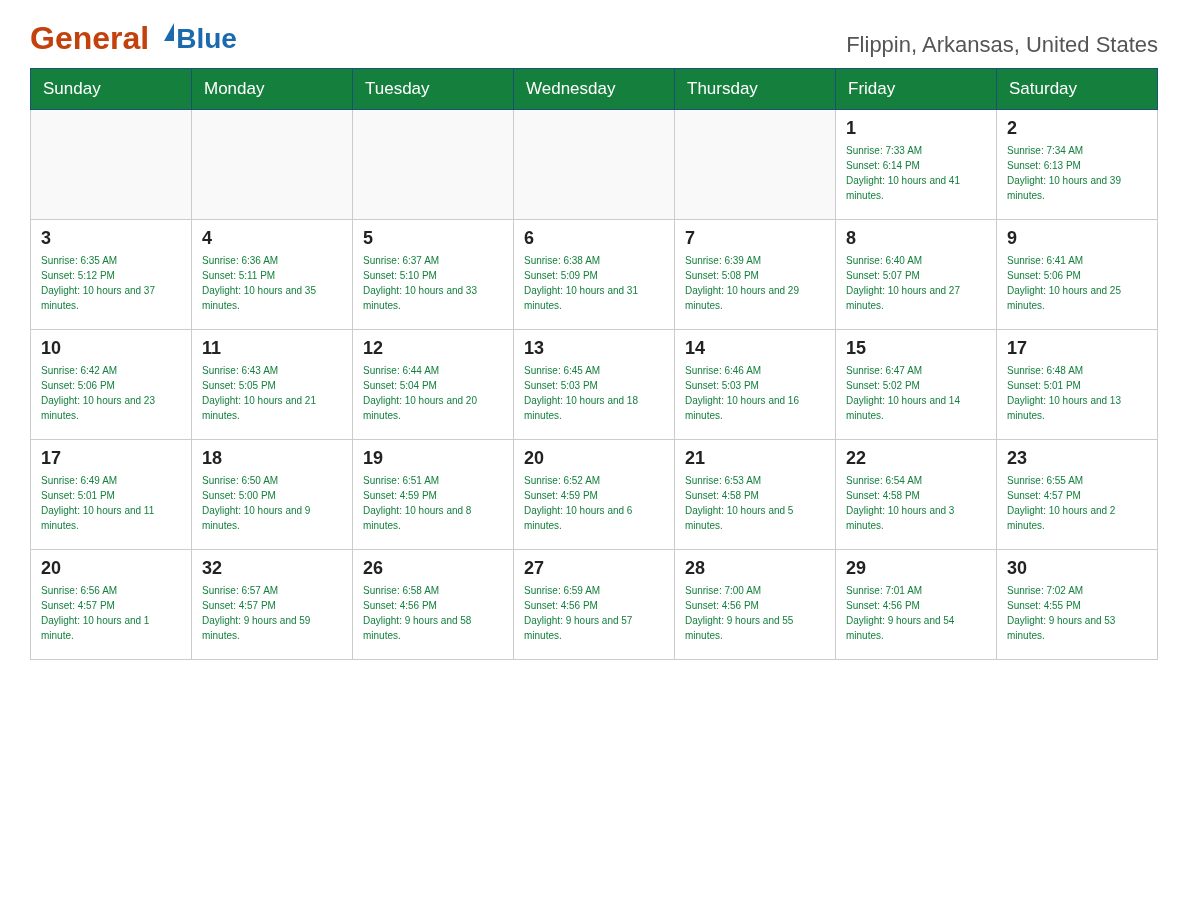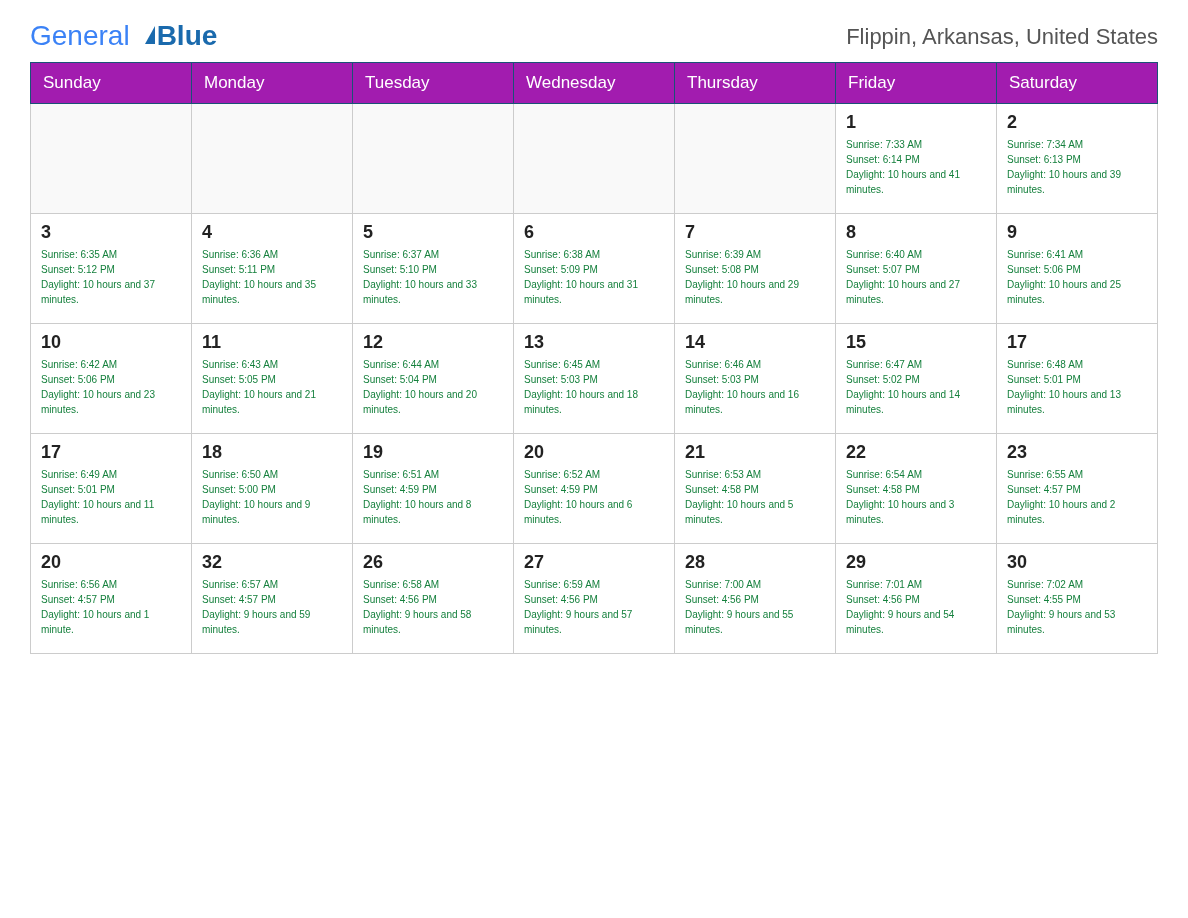--- a/index.html
+++ b/index.html
@@ -19,27 +19,27 @@
     .logo {
       display: flex;
       flex-direction: column;
       align-items: flex-start;
     }
     .logo-text {
       display: flex;
       align-items: center;
     }
     .logo-general {
-      font-size: 28px;
-      font-weight: normal;
-      color: #3b82f6;
+      font-size: 32px;
+      font-weight: bold;
+      color: #c2410c;
     }
     .logo-blue-container {
       display: flex;
-      align-items: center;
+      align-items: flex-start;
       padding-left: 11px;
     }
     .logo-blue {
       font-size: 28px;
       font-weight: bold;
       color: #1a6aad;
       margin-left: 2px;
     }
     .logo-triangle {
       width: 0;
@@ -54,29 +54,29 @@
     }
     .month-title {
       font-size: 52px;
       font-weight: bold;
       color: #222;
       line-height: 1.1;
     }
     .location-title {
       font-size: 22px;
       color: #555;
-      margin-top: 4px;
+      margin-top: 12px;
     }
     table {
       width: 100%;
       border-collapse: collapse;
       margin-top: 10px;
     }
     th {
-      background-color: #a21caf;
+      background-color: #15803d;
       color: #fff;
       font-size: 17px;
       font-weight: normal;
       padding: 10px 12px;
       text-align: left;
       border: 1px solid #1a5276;
       margin-top: 28px;
     }
     td {
       vertical-align: top;

